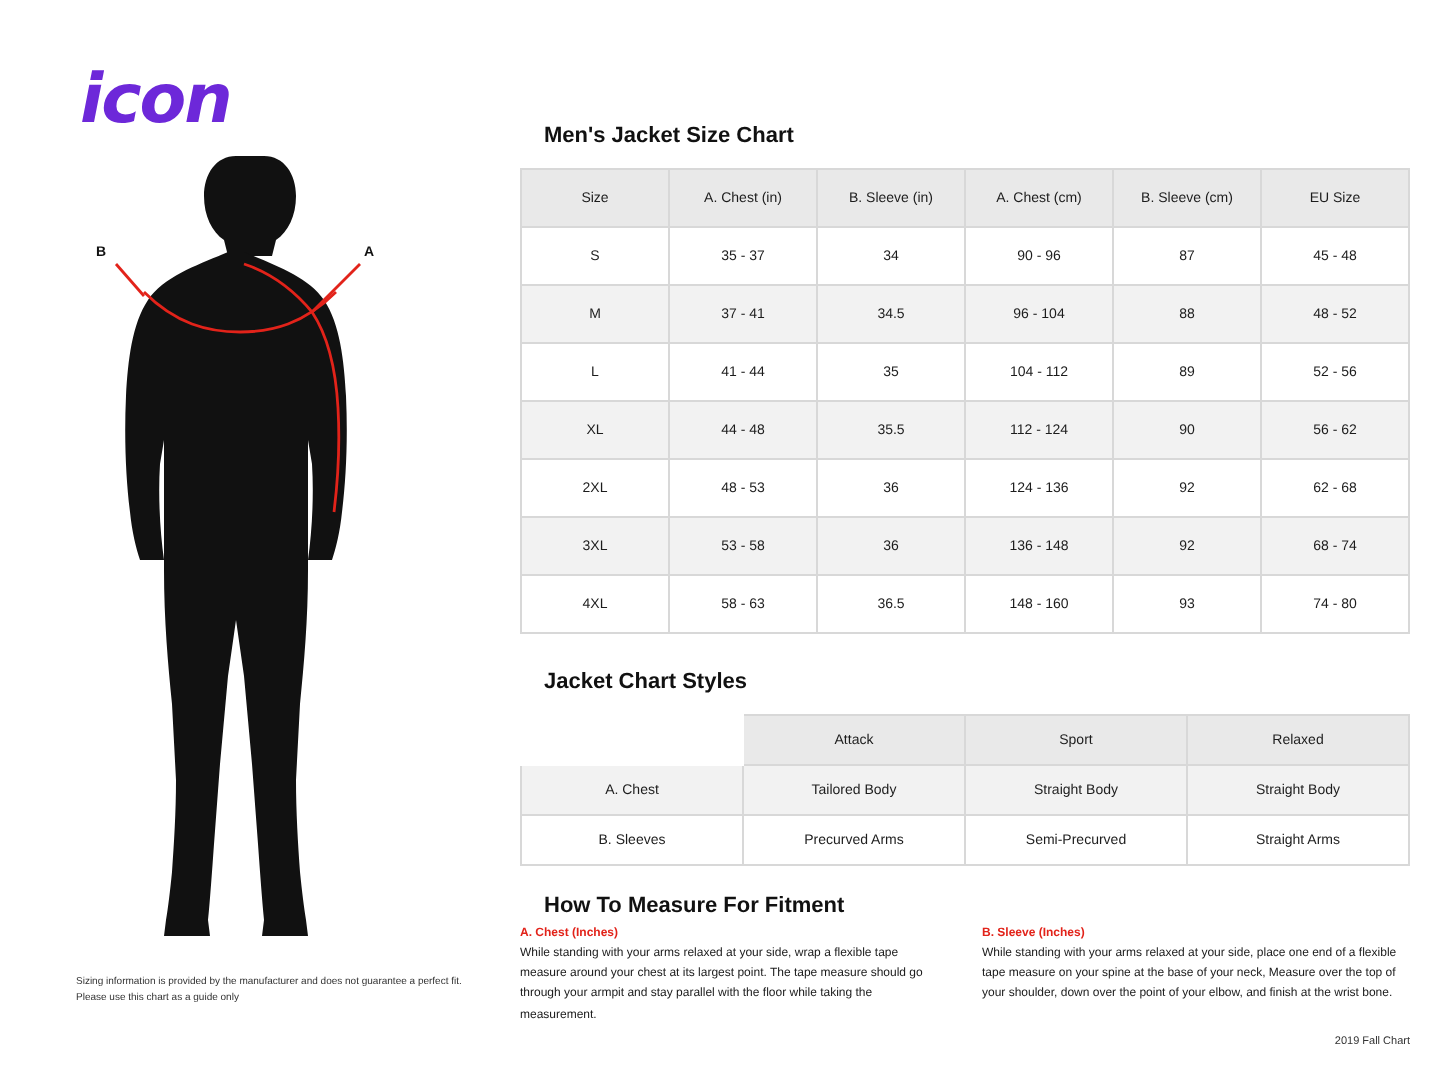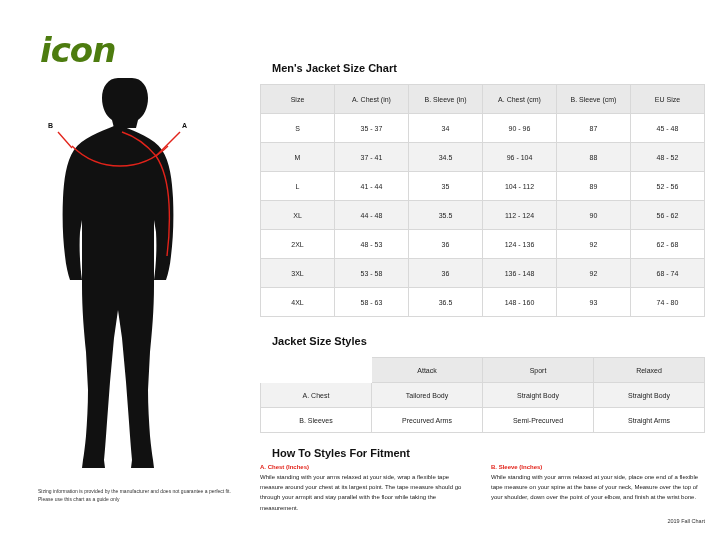--- a/index.html
+++ b/index.html
@@ -31,21 +31,21 @@
     top: 30px;
     width: 120px;
     height: 40px;
   }
   #brand-logo .logo-text {
     font-family: "DejaVu Sans", sans-serif;
     font-style: italic;
     font-weight: bold;
     font-size: 34px;
     letter-spacing: -1px;
-    color: #4d7c0f;
+    color: #6d28d9;
     line-height: 40px;
   }
 
   
   #figure-wrap {
     position: absolute;
     left: 30px;
     top: 70px;
     width: 200px;
     height: 400px;
@@ -258,21 +258,21 @@
         <td>58 - 63</td>
         <td>36.5</td>
         <td>148 - 160</td>
         <td>93</td>
         <td>74 - 80</td>
       </tr>
     </tbody>
   </table>
 
   <div id="styles-title-block">
-    <div class="section-title">Jacket Size Styles</div>
+    <div class="section-title">Jacket Chart Styles</div>
   </div>
 
   <table id="styles-table">
     <thead>
       <tr>
         <td class="corner"></td>
         <td>Attack</td>
         <td>Sport</td>
         <td>Relaxed</td>
       </tr>
@@ -287,21 +287,21 @@
       <tr>
         <td class="rowhead">B. Sleeves</td>
         <td>Precurved Arms</td>
         <td>Semi-Precurved</td>
         <td>Straight Arms</td>
       </tr>
     </tbody>
   </table>
 
   <div id="measure-title-block">
-    <div class="section-title">How To Styles For Fitment</div>
+    <div class="section-title">How To Measure For Fitment</div>
   </div>
 
   <div id="measure-cols">
     <div class="measure-col">
       <div class="measure-head">A. Chest (Inches)</div>
       <div class="measure-body">While standing with your arms relaxed at your side, wrap a flexible tape measure around your chest at its largest point. The tape measure should go through your armpit and stay parallel with the floor while taking the measurement.</div>
     </div>
     <div class="measure-col">
       <div class="measure-head">B. Sleeve (Inches)</div>
       <div class="measure-body">While standing with your arms relaxed at your side, place one end of a flexible tape measure on your spine at the base of your neck, Measure over the top of your shoulder, down over the point of your elbow, and finish at the wrist bone.</div>

